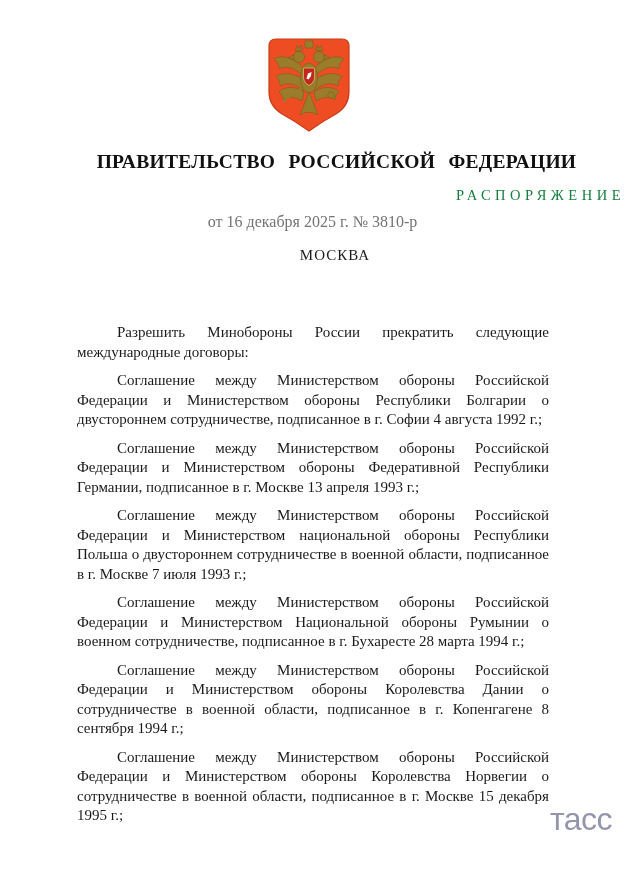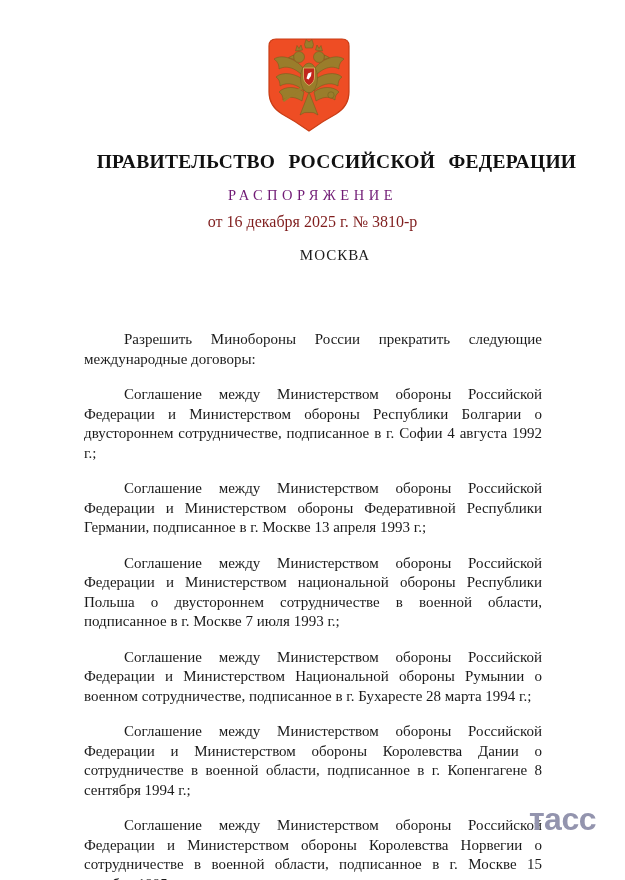--- a/index.html
+++ b/index.html
@@ -35,33 +35,33 @@
     word-spacing: 8px;
     color: #111111;
     white-space: nowrap;
     padding-left: 48px;
   }
   .doc-type {
     position: absolute;
     top: 187px;
     left: 0;
     width: 100%;
-    text-align: center;
+    text-align: right;
     font-size: 14.5px;
     letter-spacing: 4.5px;
-    color: #701a75;
+    color: #15803d;
   }
   .date-line {
     position: absolute;
     top: 213px;
     left: 0;
     width: 100%;
     text-align: center;
     font-size: 16px;
-    color: #7f1d1d;
+    color: #737373;
   }
   .city {
     position: absolute;
     top: 247px;
     left: 0;
     width: 100%;
     text-align: center;
     font-size: 15px;
     letter-spacing: 1px;
     color: #1c1c1c;
@@ -71,29 +71,29 @@
     position: absolute;
     left: 68px;
     top: 314px;
     width: 490px;
     font-size: 15px;
     line-height: 19.5px;
     text-align: justify;
     color: #1a1a1a;
   }
   .body-text p {
-    margin: 16px;
+    margin: 9px;
     text-indent: 40px;
   }
   .tass {
     position: absolute;
     top: 803px;
-    right: 29px;
+    right: 13px;
     font-family: "Liberation Sans", sans-serif;
-    font-weight: bold;
+    font-weight: normal;
     font-size: 32px;
     line-height: 1;
     letter-spacing: -0.5px;
     color: #9394ae;
   }
 </style>
 </head>
 <body>
 
 <div class="page">

